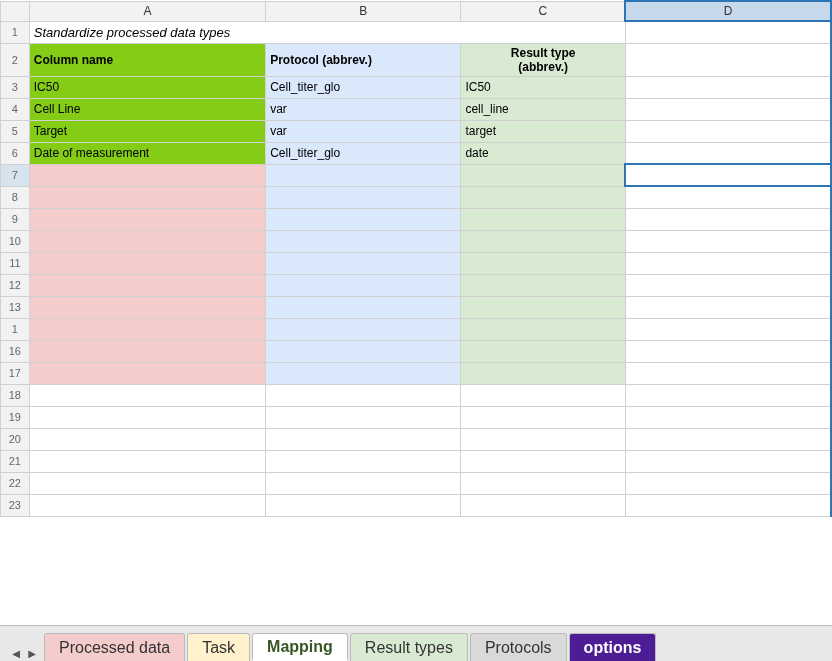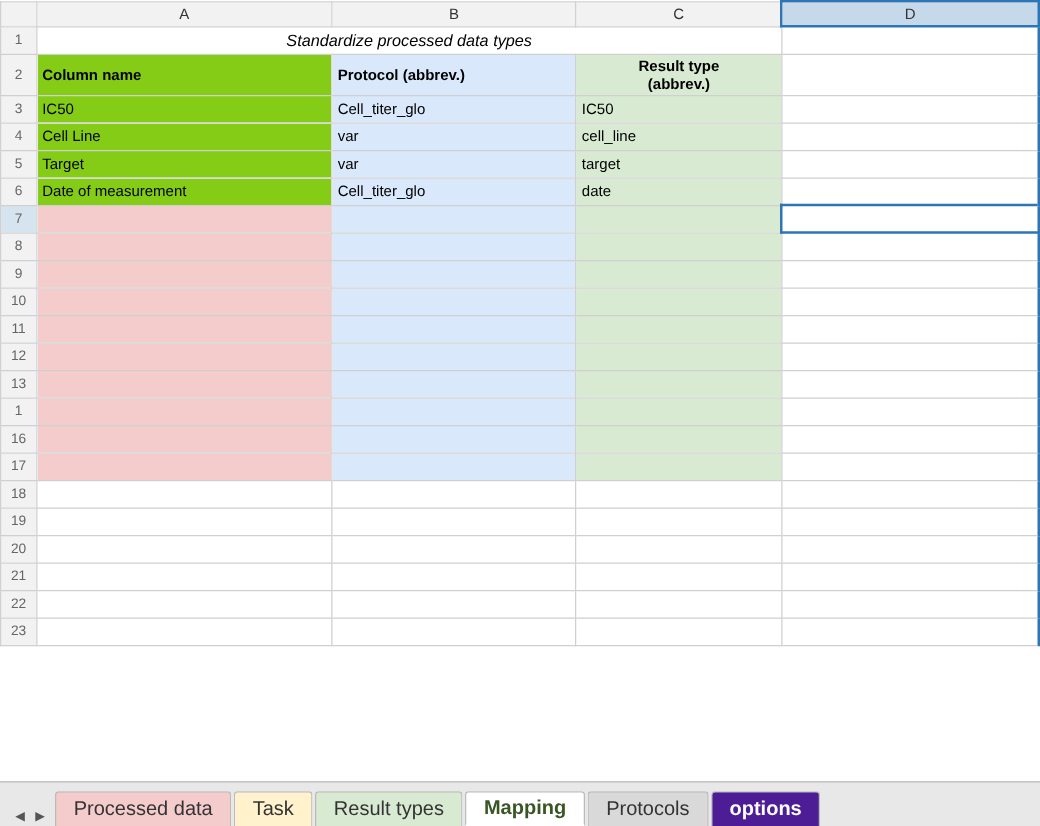--- a/index.html
+++ b/index.html
@@ -58,21 +58,21 @@
 
     
     .col-rownum { width: 28px; }
     .col-a { width: 230px; }
     .col-b { width: 190px; }
     .col-c { width: 160px; }
     .col-d { width: 200px; }
 
     
     .title-cell {
-      text-align: center;
+      text-align: left;
       font-style: italic;
       font-size: 13px;
       background: #fff;
     }
 
     
     .header-cell {
       font-weight: bold;
       font-size: 12px;
       background: #fff;
@@ -343,25 +343,25 @@
   <div class="tab-nav">
     <span class="nav-arrow">◀</span>
     <span class="nav-arrow">▶</span>
   </div>
   <div class="tab tab-processed">
     <span>Processed data</span>
   </div>
   <div class="tab tab-task">
     <span>Task</span>
   </div>
+  <div class="tab tab-mapping">
+    <span>Mapping</span>
+  </div>
   <div class="tab tab-result">
     <span>Result types</span>
   </div>
-  <div class="tab tab-mapping">
-    <span>Mapping</span>
-  </div>
   <div class="tab tab-protocols">
     <span>Protocols</span>
   </div>
   <div class="tab tab-options">
     <span>options</span>
   </div>
 </div>
 
 </body></html>

